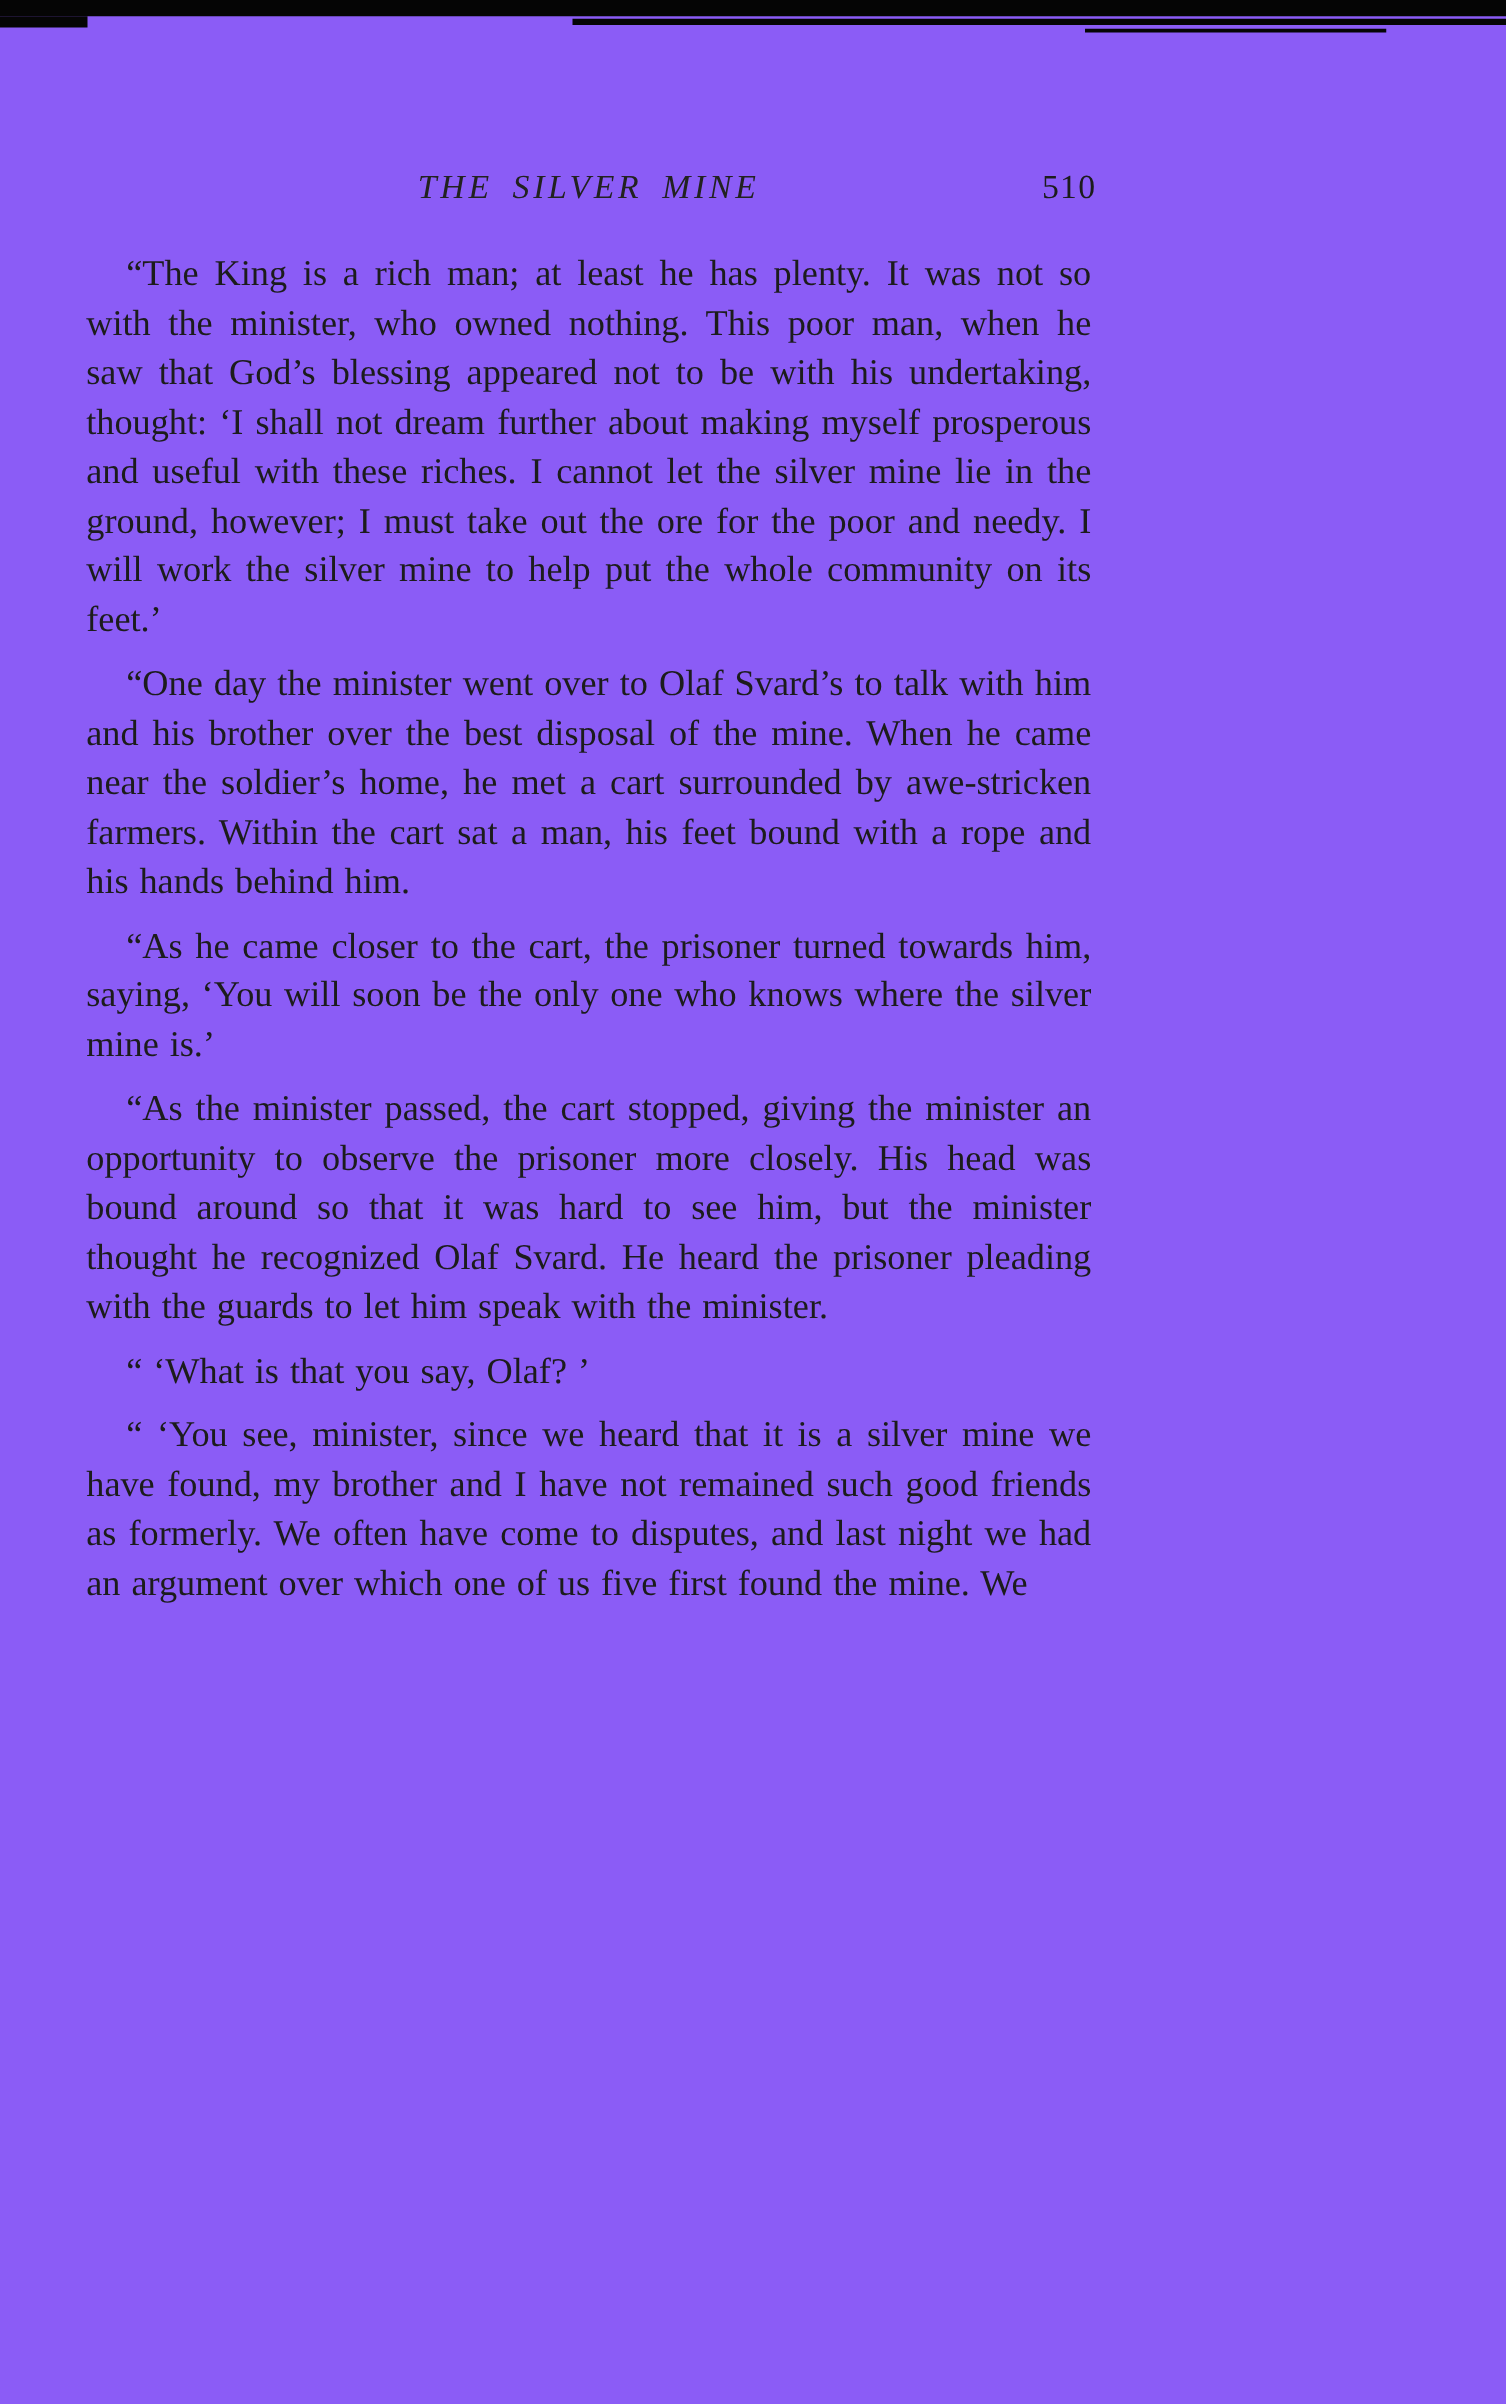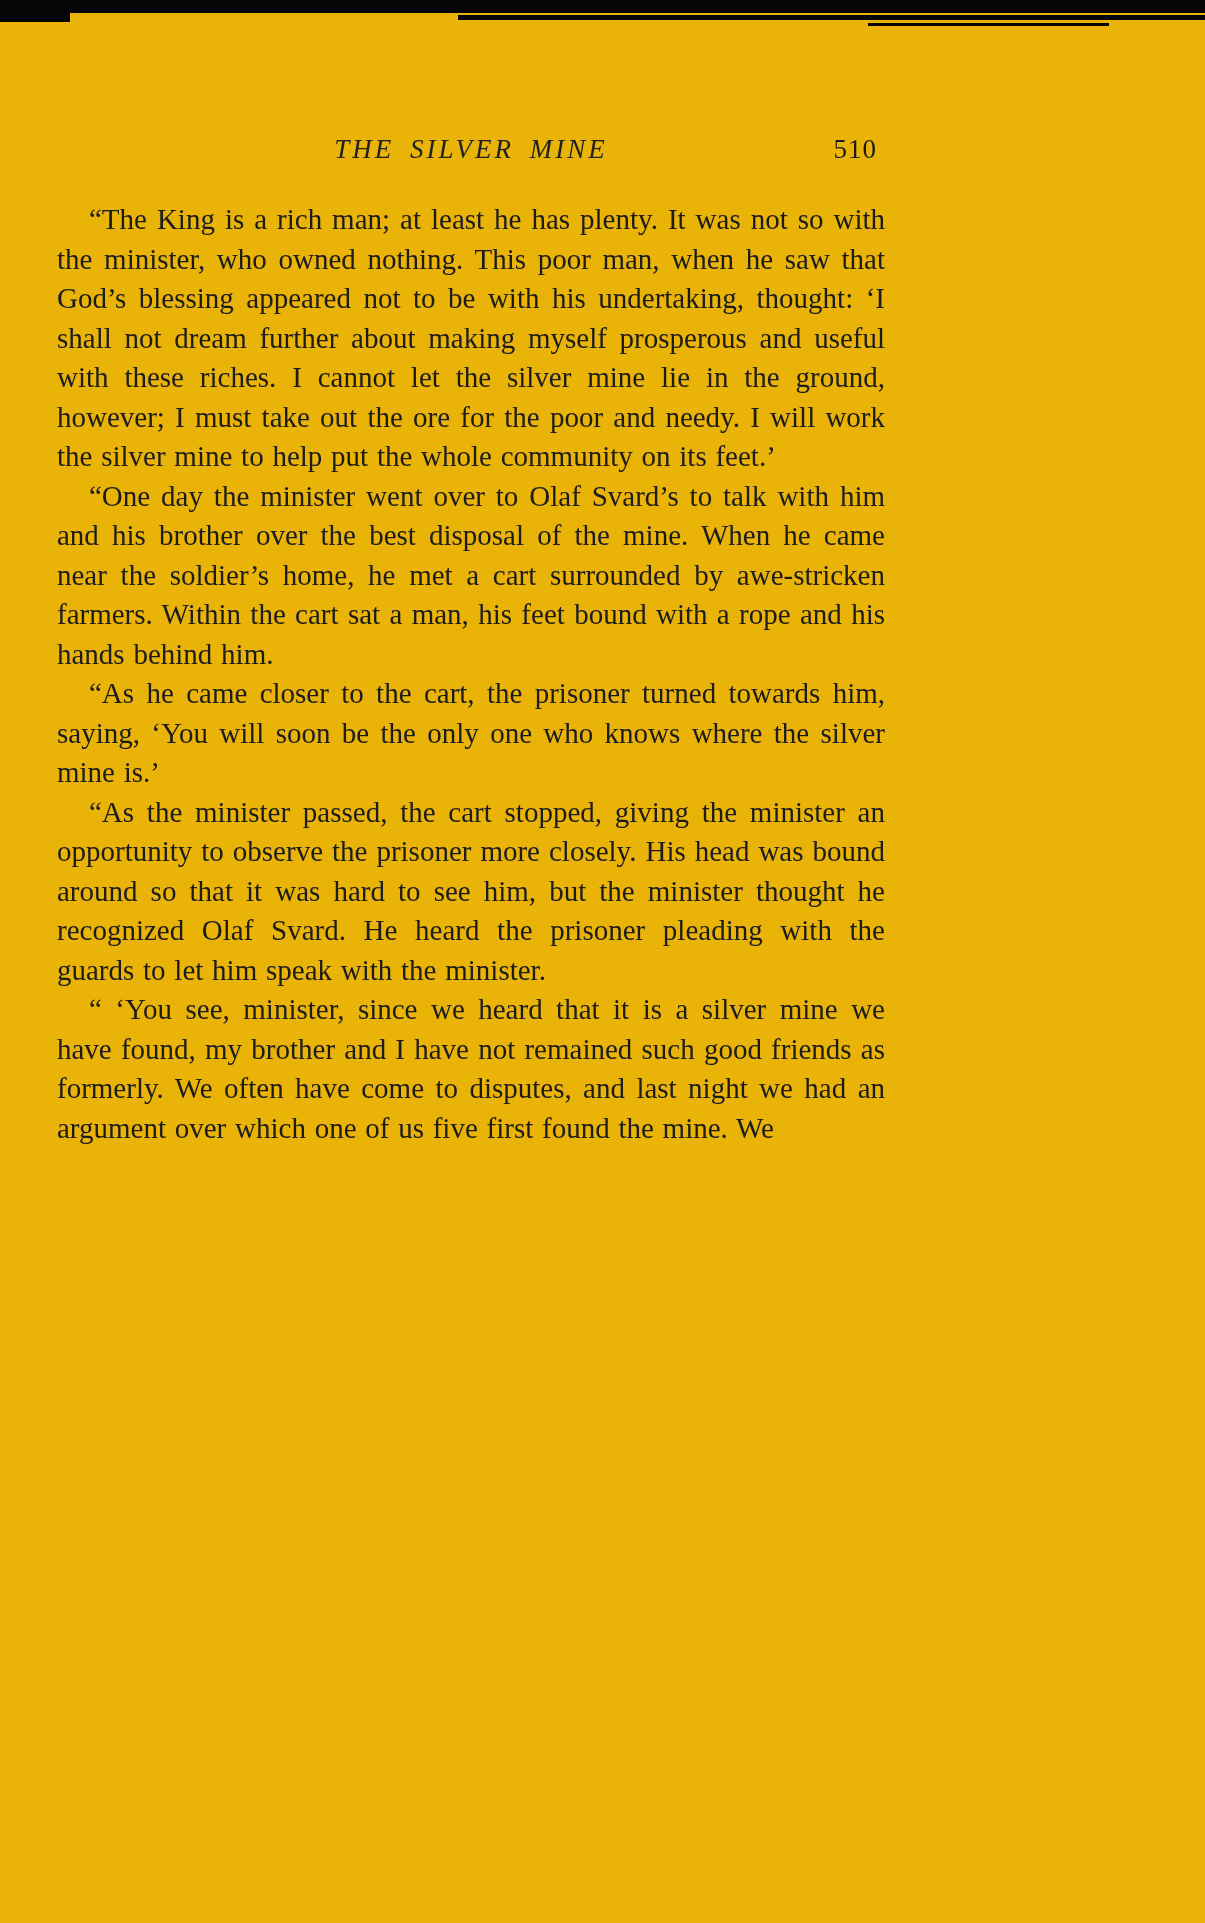--- a/index.html
+++ b/index.html
@@ -5,21 +5,21 @@
   html, body {
     margin: 0;
     padding: 0;
     background: #e8e8e6;
   }
   .page {
     position: relative;
     width: 1205px;
     height: 1923px;
     margin: 0 auto;
-    background: #eab308;
+    background: #8b5cf6;
     overflow: hidden;
     font-family: "Liberation Serif", "DejaVu Serif", serif;
     color: #1c1c1c;
   }
   
   .scan-bar-main {
     position: absolute;
     top: 0;
     left: 0;
     width: 100%;
@@ -80,21 +80,21 @@
     color: #1c1c1c;
   }
   .body-text {
     margin-top: 26px;
     font-size: 29px;
     line-height: 39.5px;
     text-align: justify;
     word-spacing: 1.5px;
   }
   .body-text p {
-    margin: 0;
+    margin: 12px;
     padding: 0;
     text-indent: 32px;
     font-family: Liberation Serif, serif;
   }
 </style>
 </head>
 <body>
 
 <div class="page">
 
@@ -108,18 +108,19 @@
     <div class="running-header">
       <span class="running-title">THE SILVER MINE</span>
       <span class="page-number">510</span>
     </div>
 
     <div class="body-text">
       <p>“The King is a rich man; at least he has plenty.  It was not so with the minister, who owned nothing.  This poor man, when he saw that God’s blessing appeared not to be with his undertaking, thought: ‘I shall not dream further about making myself prosperous and useful with these riches.  I cannot let the silver mine lie in the ground, however; I must take out the ore for the poor and needy.  I will work the silver mine to help put the whole community on its feet.’</p>
       <p>“One day the minister went over to Olaf Svard’s to talk with him and his brother over the best disposal of the mine.  When he came near the soldier’s home, he met a cart surrounded by awe-stricken farmers.  Within the cart sat a man, his feet bound with a rope and his hands behind him.</p>
       <p>“As he came closer to the cart, the prisoner turned towards him, saying, ‘You will soon be the only one who knows where the silver mine is.’</p>
       <p>“As the minister passed, the cart stopped, giving the minister an opportunity to observe the prisoner more closely.  His head was bound around so that it was hard to see him, but the minister thought he recognized Olaf Svard.  He heard the prisoner pleading with the guards to let him speak with the minister.</p>
+      <p>“ ‘What is that you say, Olaf? ’</p>
       <p>“ ‘You see, minister, since we heard that it is a silver mine we have found, my brother and I have not remained such good friends as formerly.  We often have come to disputes, and last night we had an argument over which one of us five first found the mine.  We</p>
     </div>
 
   </div>
 
 </div>
 
 </body></html>

